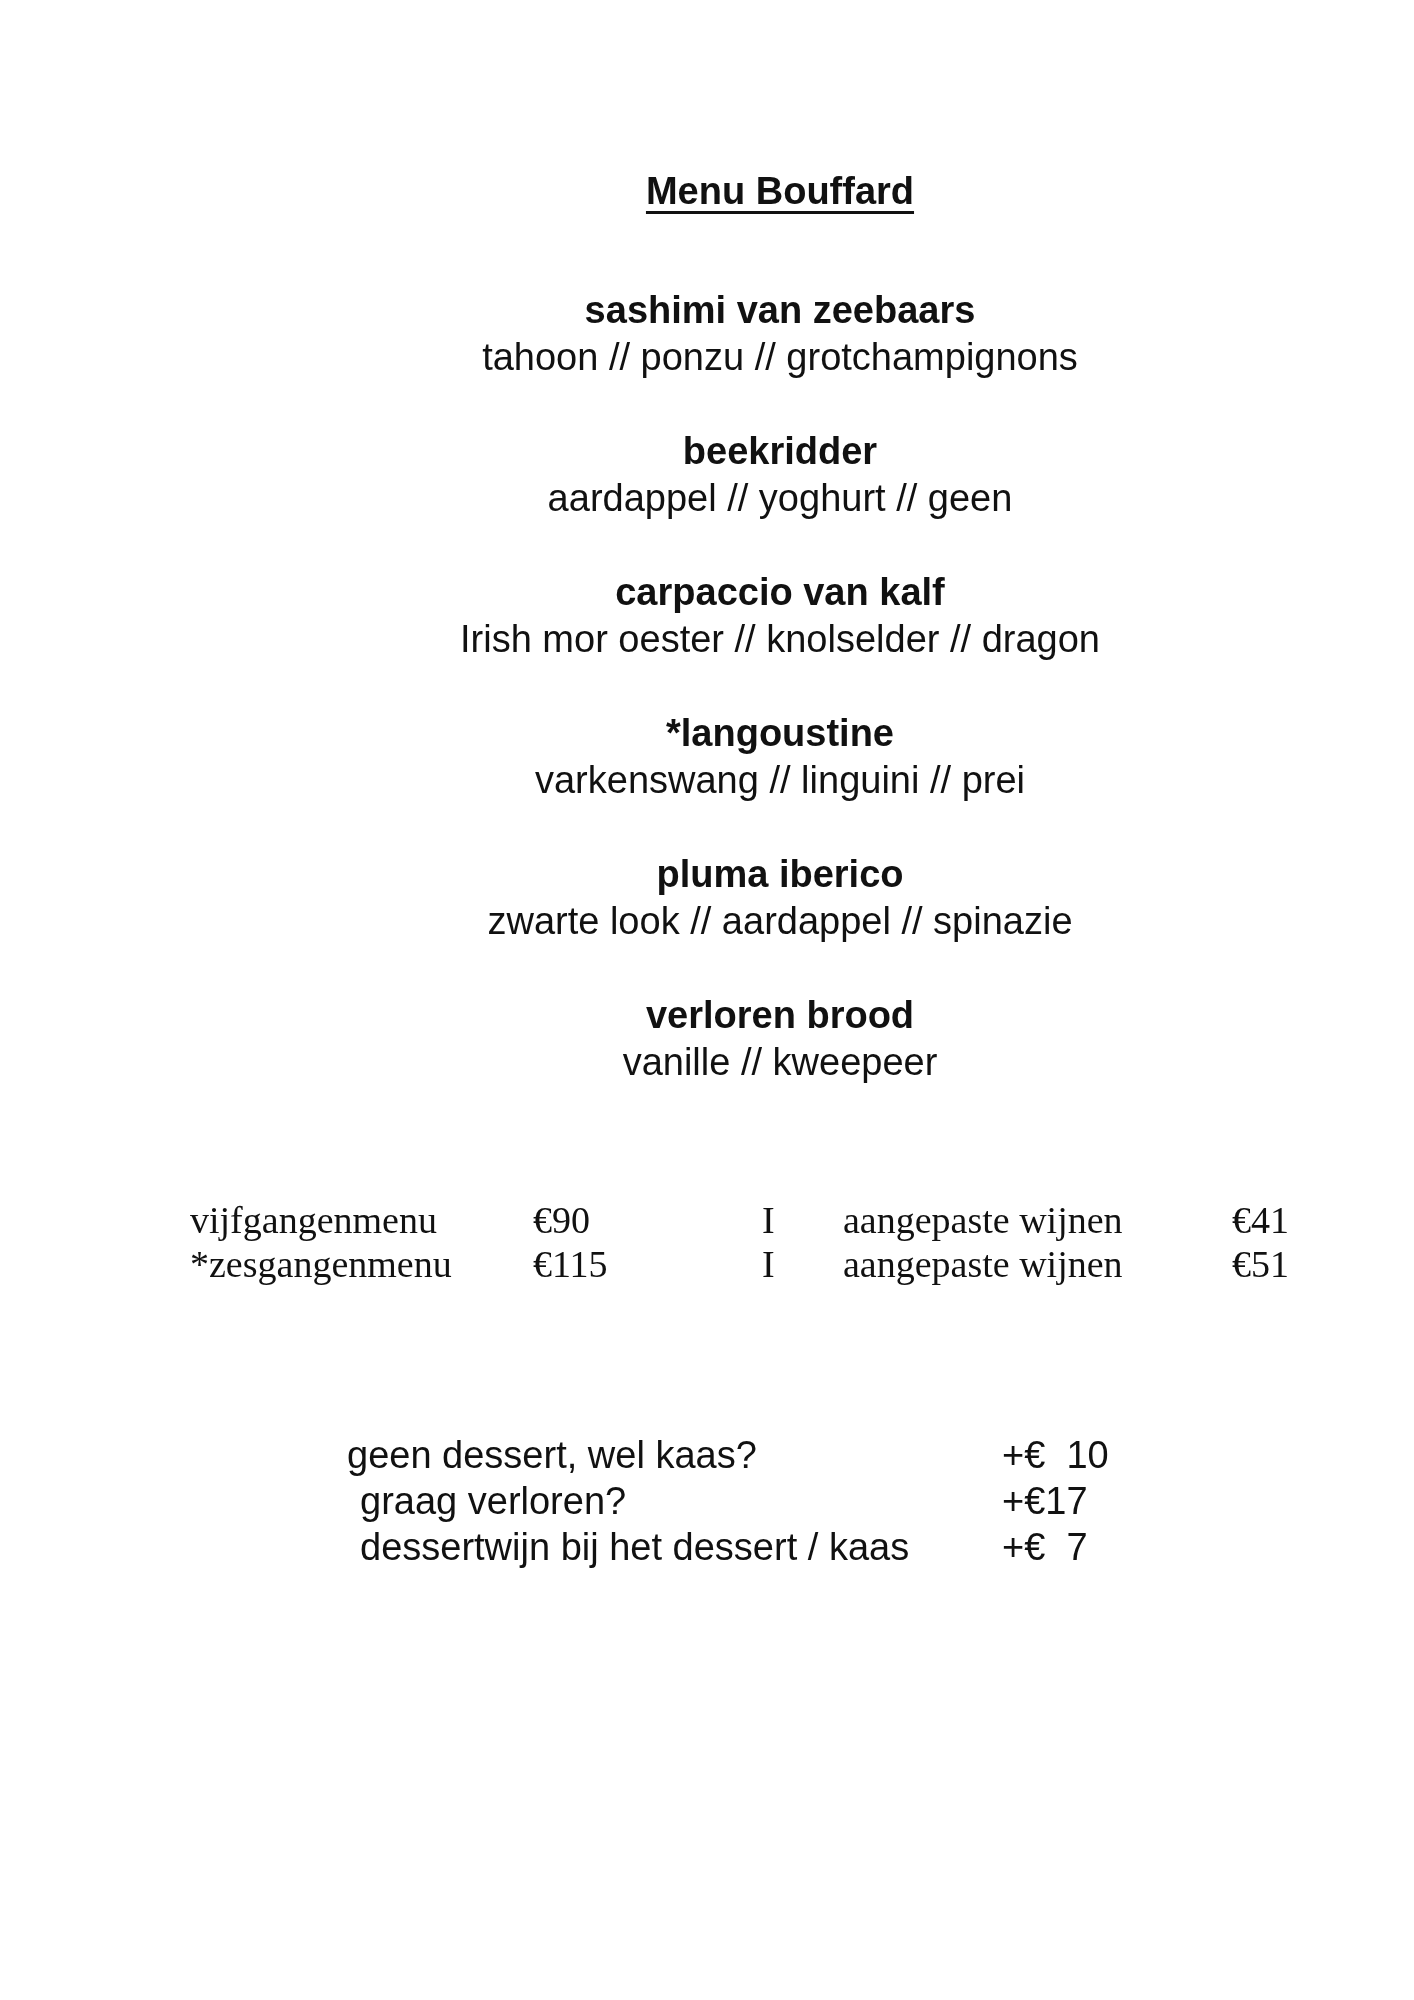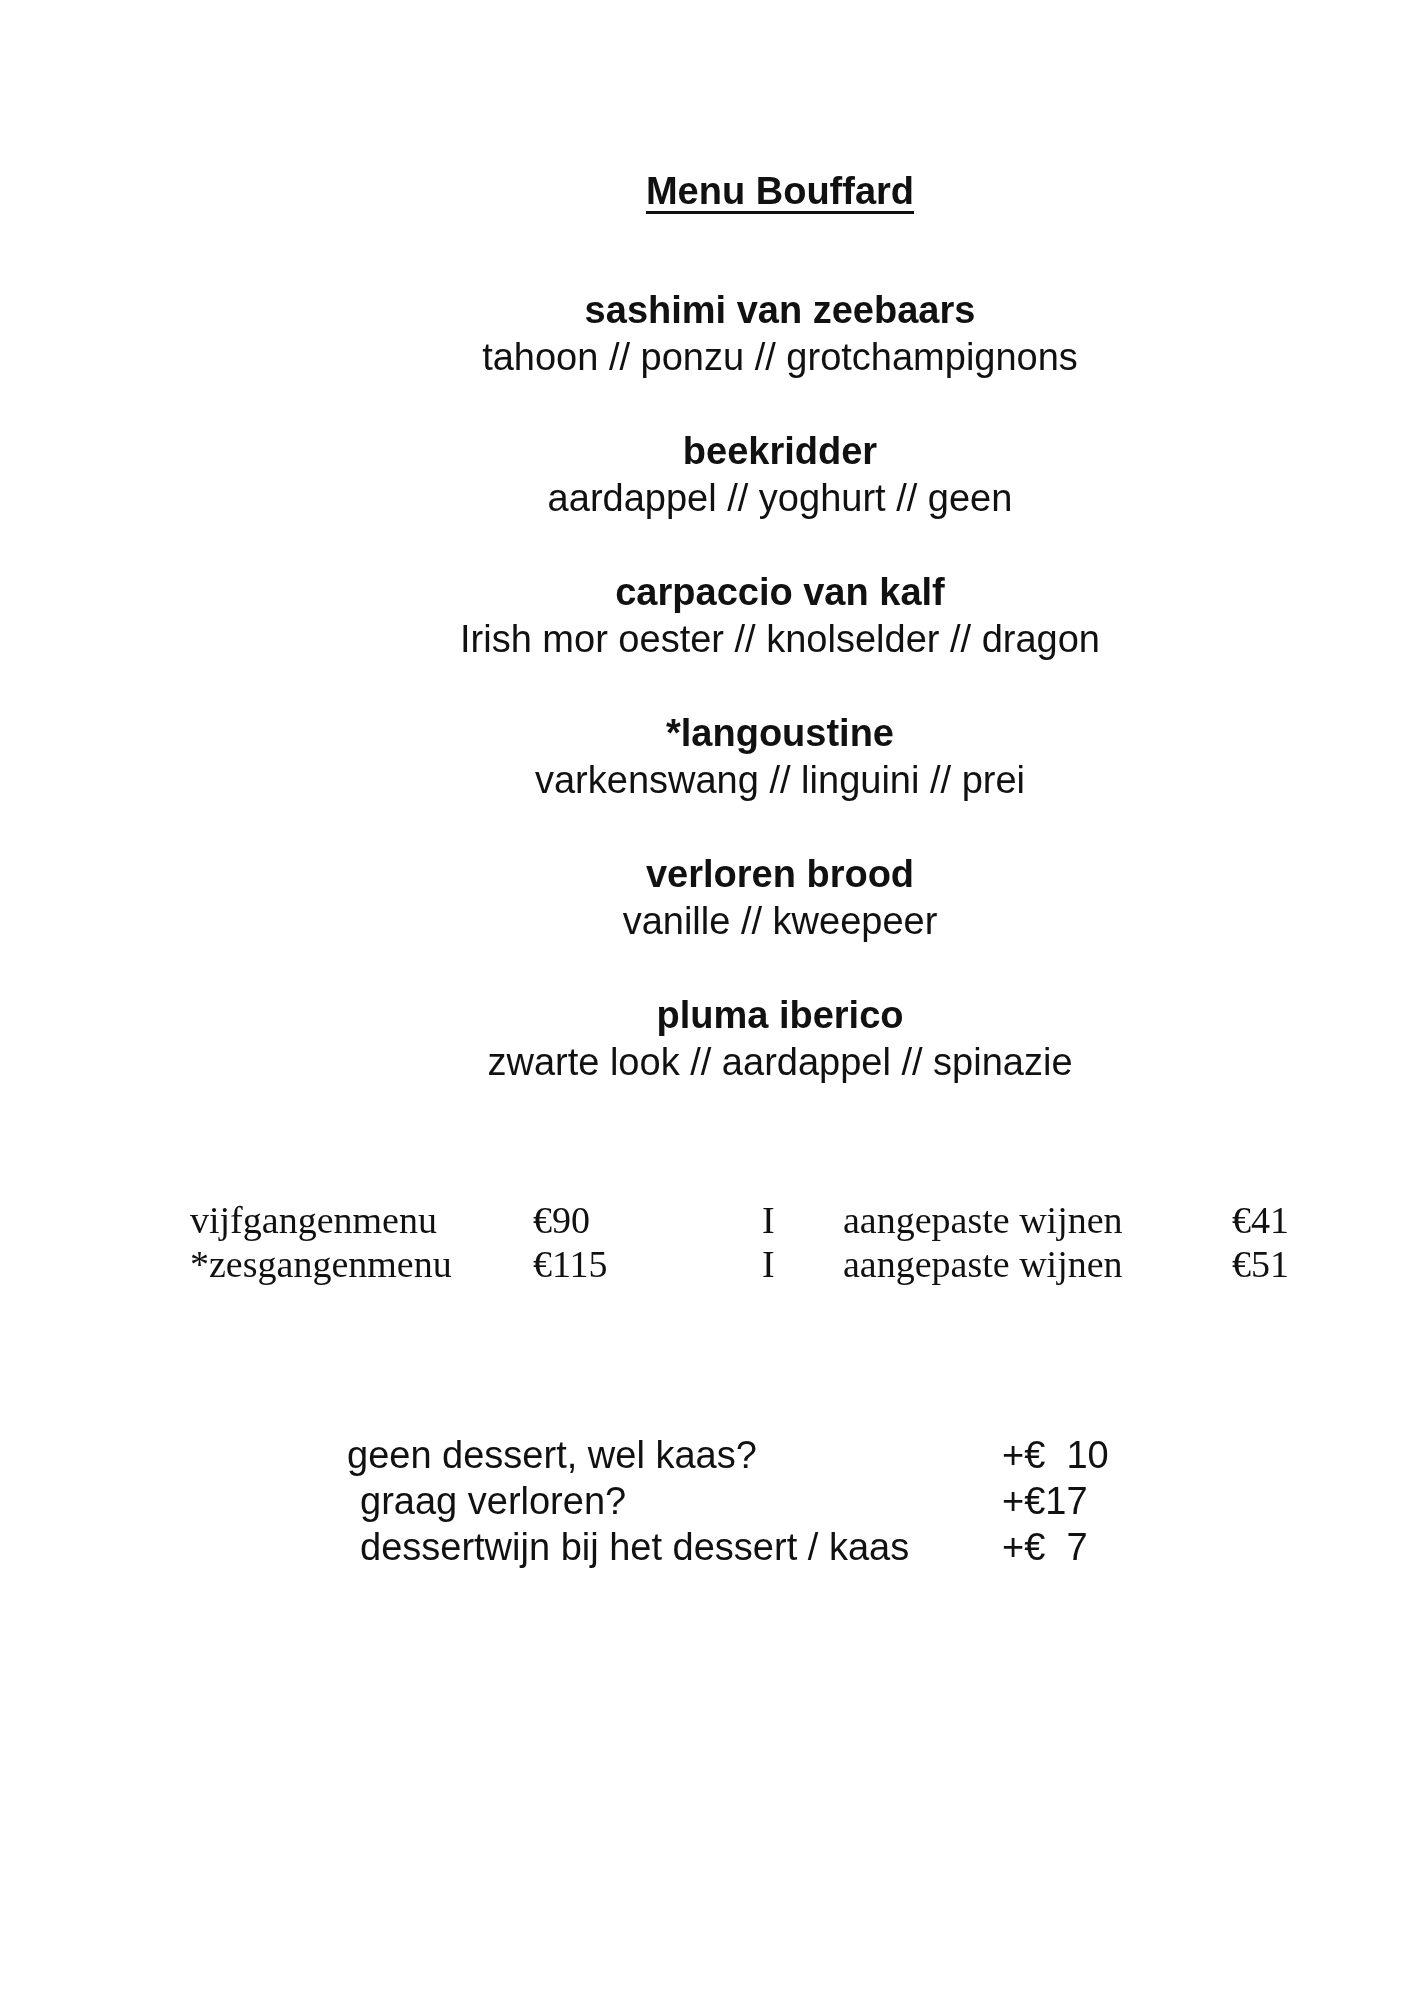--- a/index.html
+++ b/index.html
@@ -108,26 +108,26 @@
     </div>
     <div class="course">
       <span class="course-name">carpaccio van kalf</span>
       <span class="course-desc">Irish mor oester // knolselder // dragon</span>
     </div>
     <div class="course">
       <span class="course-name">*langoustine</span>
       <span class="course-desc">varkenswang // linguini // prei</span>
     </div>
     <div class="course">
+      <span class="course-name">pluma iberico</span>
+      <span class="course-desc">zwarte look // aardappel // spinazie</span>
+    </div>
+    <div class="course">
       <span class="course-name">verloren brood</span>
       <span class="course-desc">vanille // kweepeer</span>
-    </div>
-    <div class="course">
-      <span class="course-name">pluma iberico</span>
-      <span class="course-desc">zwarte look // aardappel // spinazie</span>
     </div>
   </div>
 
   <div class="pricing">
     <div class="pricing-row">
       <span>vijfgangenmenu</span>
       <span>€90</span>
       <span>I</span>
       <span>aangepaste wijnen</span>
       <span>€41</span>

